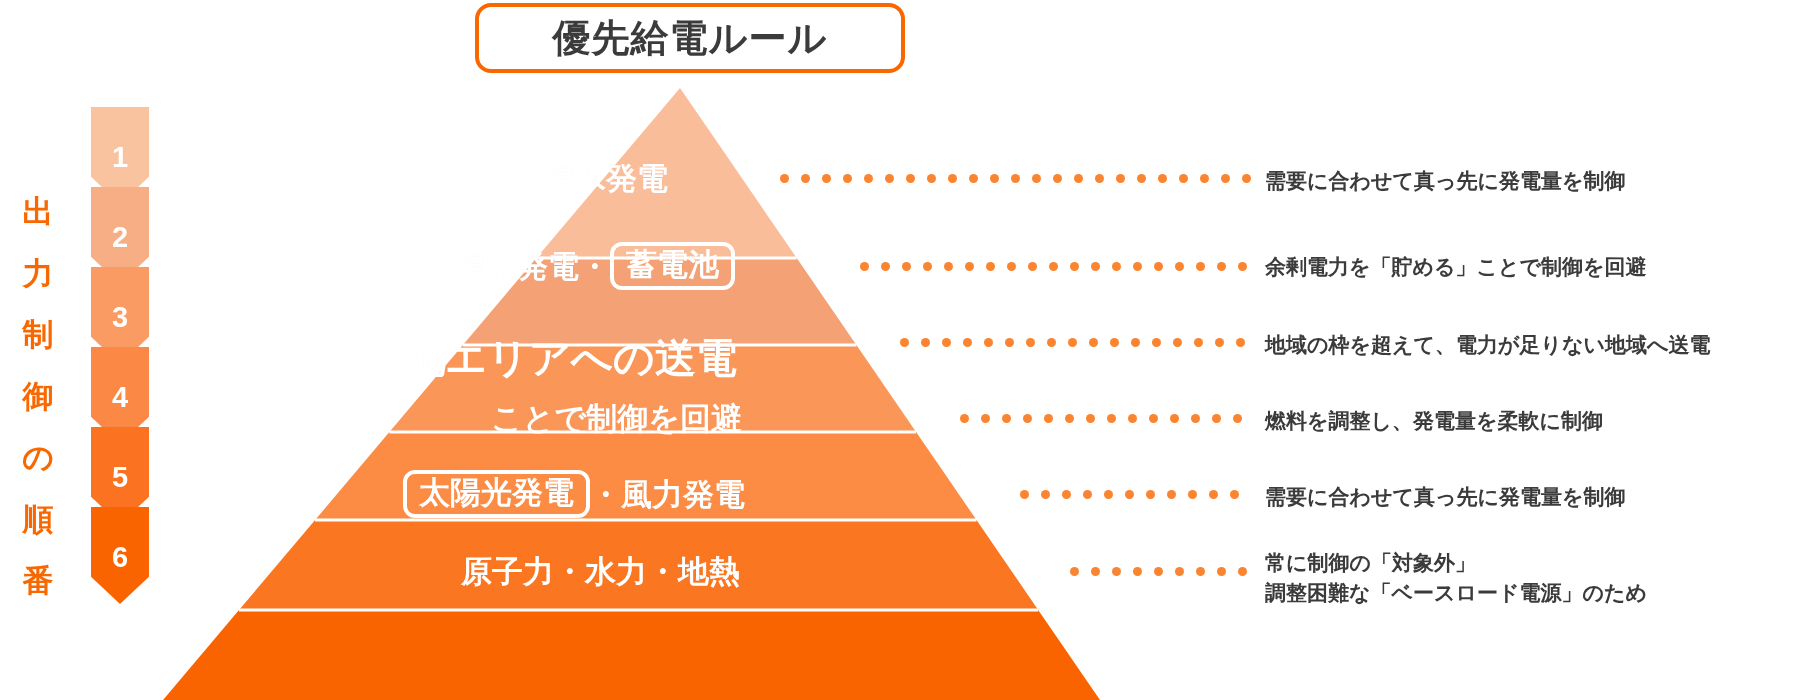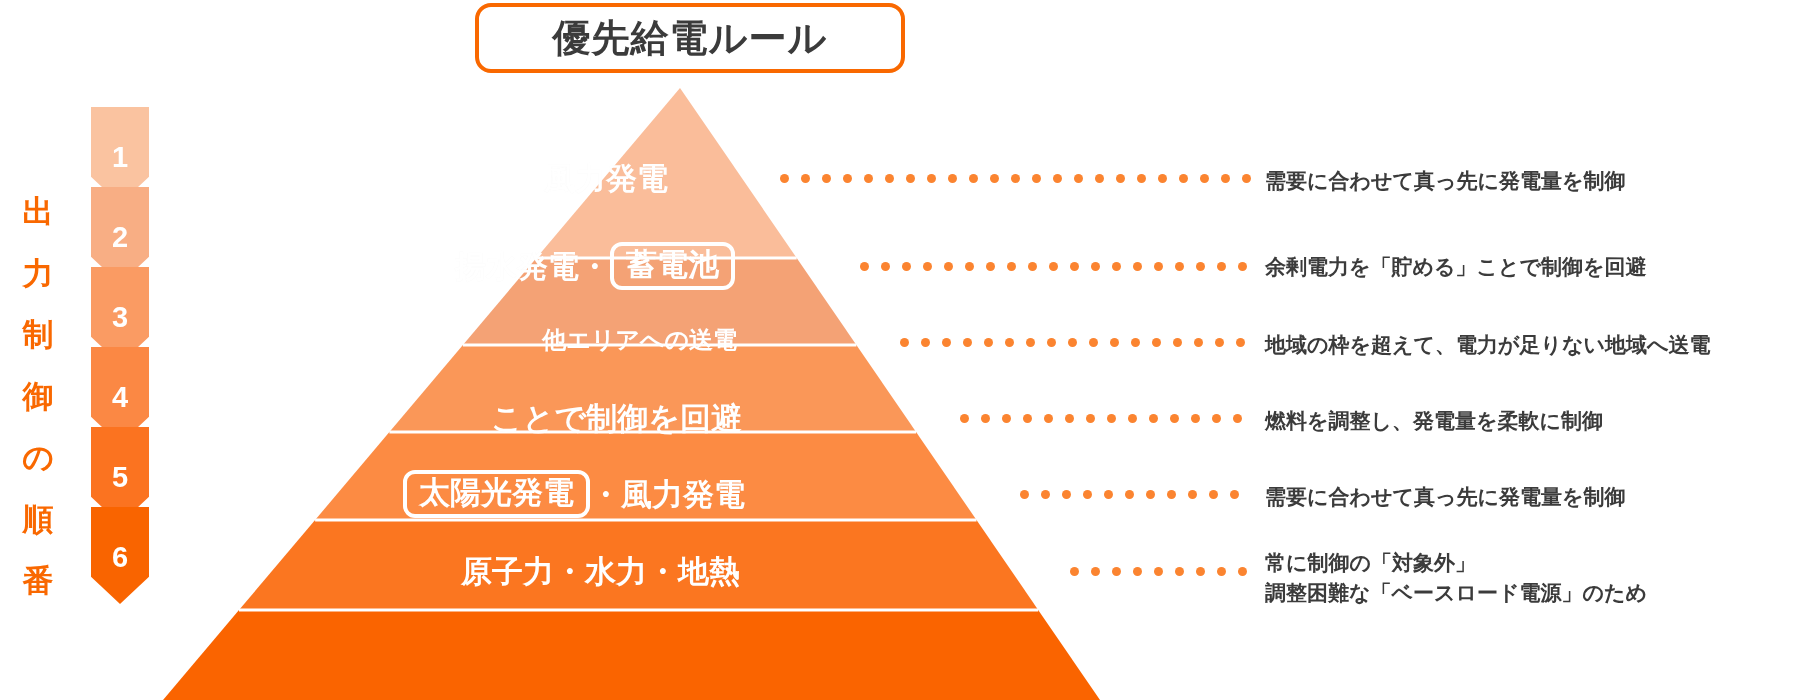--- a/index.html
+++ b/index.html
@@ -123,21 +123,21 @@
       <span>力</span>
       <span>制</span>
       <span>御</span>
       <span>の</span>
       <span>順</span>
       <span>番</span>
     </div>
 
   <div id="overlays">
       <div class="band-label" style="font-size: 31px; top: 152px; height: 52px; right: 1132px;">
-        <span>風力発電</span>
+        <span>揚水発電</span>
       </div>
       <div class="dots" style="left: 780px; top: 173px; width: 465px;">
         <span class="dot" style="background: rgb(251, 132, 48);"></span>
         <span class="dot" style="background: rgb(251, 132, 48);"></span>
         <span class="dot" style="background: rgb(251, 132, 48);"></span>
         <span class="dot" style="background: rgb(251, 132, 48);"></span>
         <span class="dot" style="background: rgb(251, 132, 48);"></span>
         <span class="dot" style="background: rgb(251, 132, 48);"></span>
         <span class="dot" style="background: rgb(251, 132, 48);"></span>
         <span class="dot" style="background: rgb(251, 132, 48);"></span>
@@ -181,21 +181,21 @@
         <span class="dot" style="background: rgb(251, 132, 48);"></span>
         <span class="dot" style="background: rgb(251, 132, 48);"></span>
         <span class="dot" style="background: rgb(251, 132, 48);"></span>
         <span class="dot" style="background: rgb(251, 132, 48);"></span>
         <span class="dot" style="background: rgb(251, 132, 48);"></span>
         <span class="dot" style="background: rgb(251, 132, 48);"></span>
       </div>
       <div class="note" style="top: 252px;">
         <div>余剰電力を「貯める」ことで制御を回避</div>
       </div>
-      <div class="band-label" style="font-size: 24px; top: 316px; height: 52px; right: 1063px; font-family: Liberation Mono, monospace;">
+      <div class="band-label" style="font-size: 41px; top: 332px; height: 52px; right: 1063px;">
         <span>他エリアへの送電</span>
       </div>
       <div class="dots" style="left: 900px; top: 337px; width: 345px;">
         <span class="dot" style="background: rgb(251, 132, 48);"></span>
         <span class="dot" style="background: rgb(251, 132, 48);"></span>
         <span class="dot" style="background: rgb(251, 132, 48);"></span>
         <span class="dot" style="background: rgb(251, 132, 48);"></span>
         <span class="dot" style="background: rgb(251, 132, 48);"></span>
         <span class="dot" style="background: rgb(251, 132, 48);"></span>
         <span class="dot" style="background: rgb(251, 132, 48);"></span>

